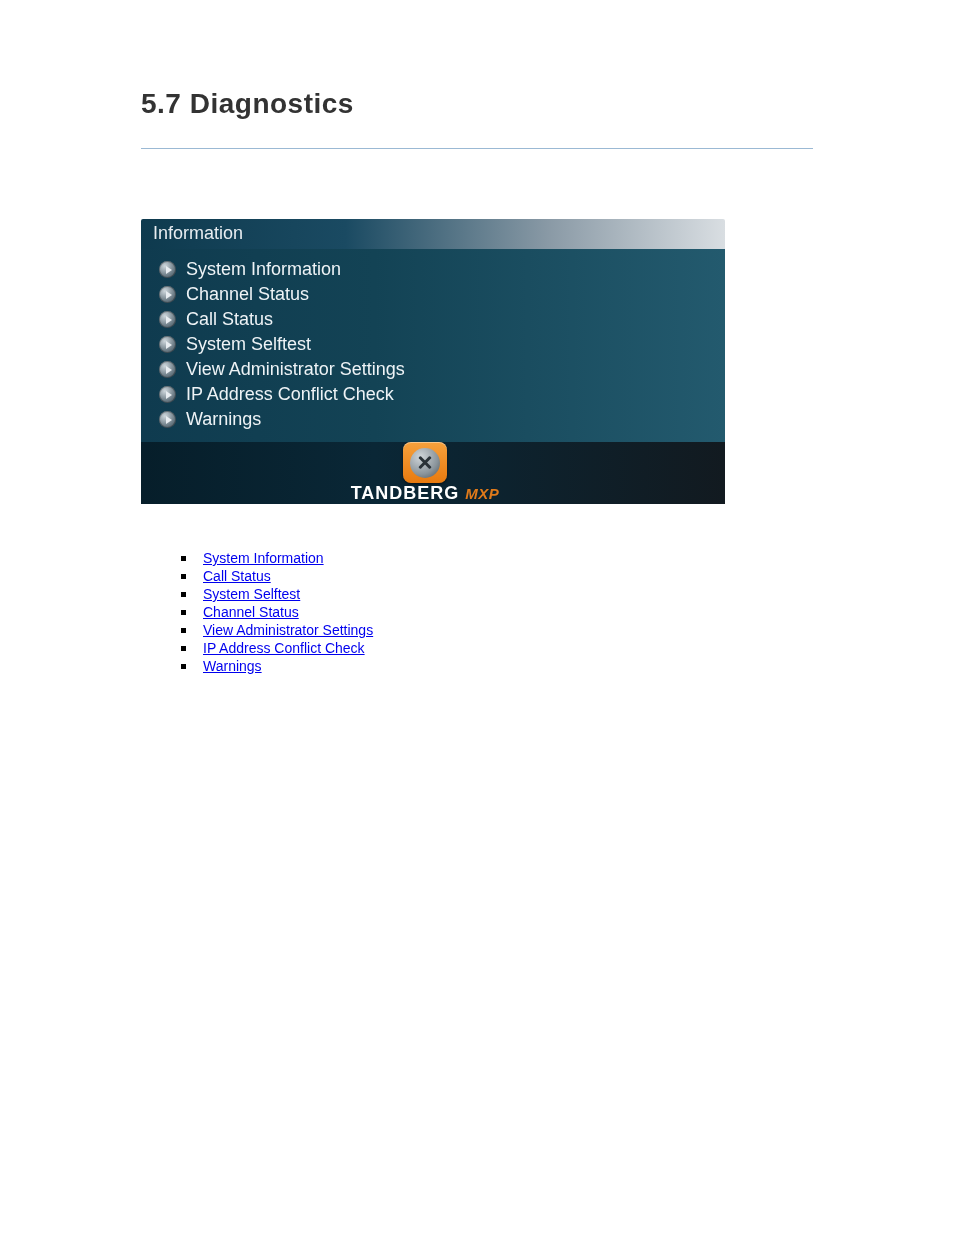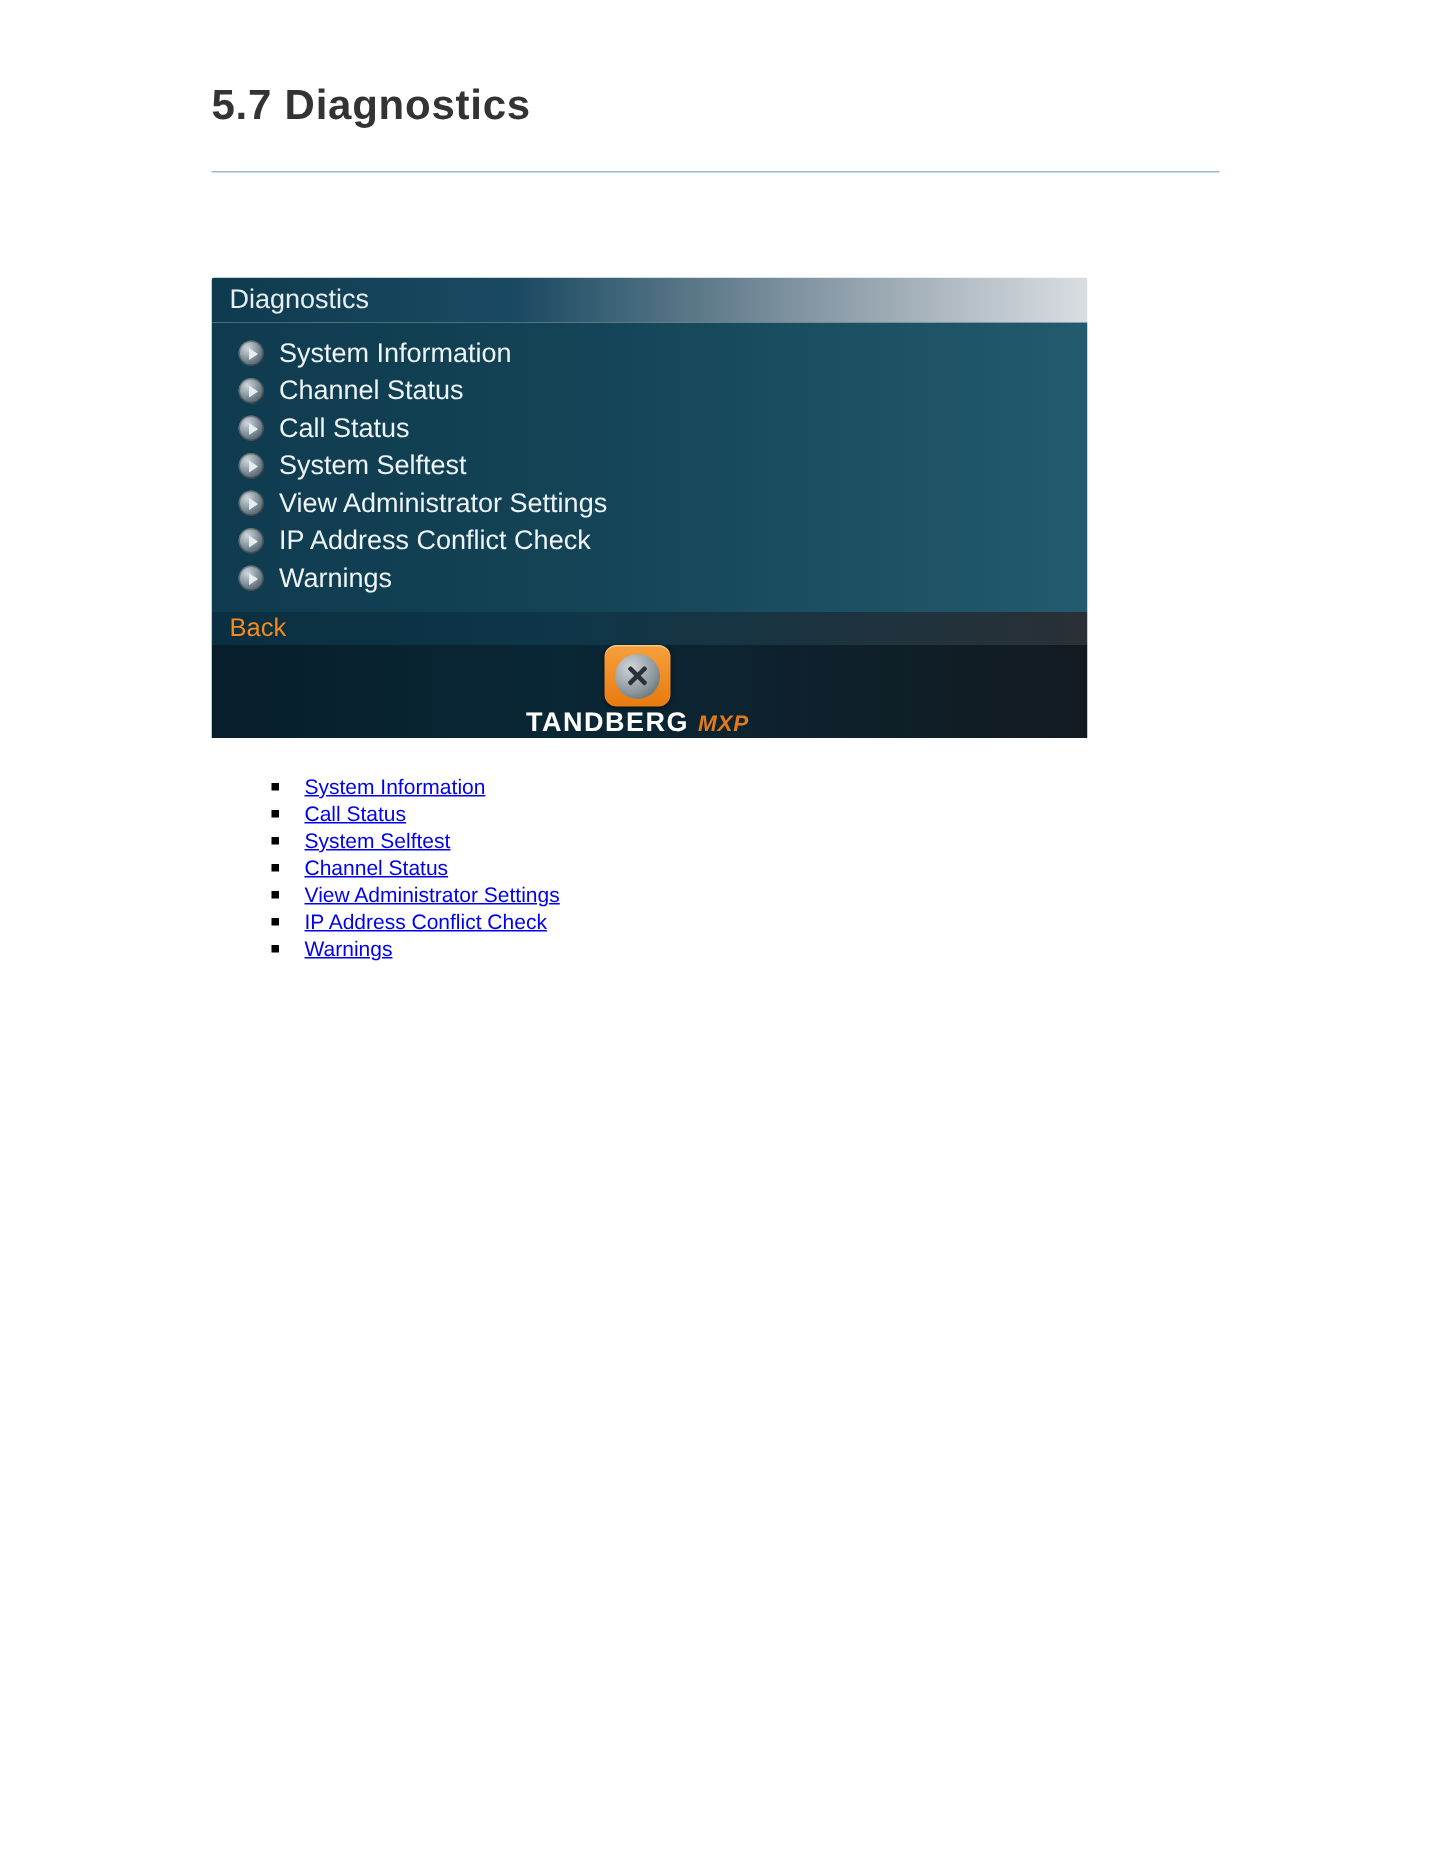--- a/index.html
+++ b/index.html
@@ -1,17 +1,17 @@
 <!DOCTYPE html>
 <html><head>
 <meta charset="utf-8">
 <style>
   * { box-sizing: border-box; margin: 0; padding: 0; }
   html, body { width: 954px; height: 1235px; background: #ffffff; font-family: Arial, Helvetica, sans-serif; }
-  .page { width: 954px; height: 1235px; position: relative; padding: 54px 141px 0 141px; }
+  .page { width: 954px; height: 1235px; position: relative; padding: 88px 141px 0 141px; }
   .heading { font-size: 28px; font-weight: bold; color: #333333; letter-spacing: 0.5px; margin-bottom: 28px; }
   .rule { width: 672px; height: 1px; background: #9bb9d4; margin-bottom: 70px; }
   .panel { width: 584px; height: 322px; position: relative; overflow: hidden; border-radius: 2px; }
   .panel-header {
     height: 30px;
     background: linear-gradient(90deg, #0e3a4e 0%, #1a4a62 35%, #8a9aa6 70%, #d9dee2 100%);
     color: #e8edf1;
     font-size: 18px;
     font-weight: 400;
     padding: 4px 12px;
@@ -105,21 +105,21 @@
 </style>
 </head>
 <body>
 
 <div class="page">
 
   <div class="heading">5.7 Diagnostics</div>
   <div class="rule"></div>
 
   <div class="panel">
-    <div class="panel-header">Diagnostics</div>
+    <div class="panel-header">Information</div>
     <div class="panel-body">
       <div class="menu-item">
         <span class="play-icon"></span>
         <span class="label">System Information</span>
       </div>
       <div class="menu-item">
         <span class="play-icon"></span>
         <span class="label">Channel Status</span>
       </div>
       <div class="menu-item">
@@ -136,21 +136,20 @@
       </div>
       <div class="menu-item">
         <span class="play-icon"></span>
         <span class="label">IP Address Conflict Check</span>
       </div>
       <div class="menu-item">
         <span class="play-icon"></span>
         <span class="label">Warnings</span>
       </div>
     </div>
-    <div class="back-bar">Back</div>
     <div class="panel-footer">
       <div class="back-button">
         <div class="x-circle"></div>
       </div>
       <div class="brand">
         <span class="brand-main">TANDBERG</span>
         <span class="brand-sub">MXP</span>
       </div>
     </div>
   </div>

